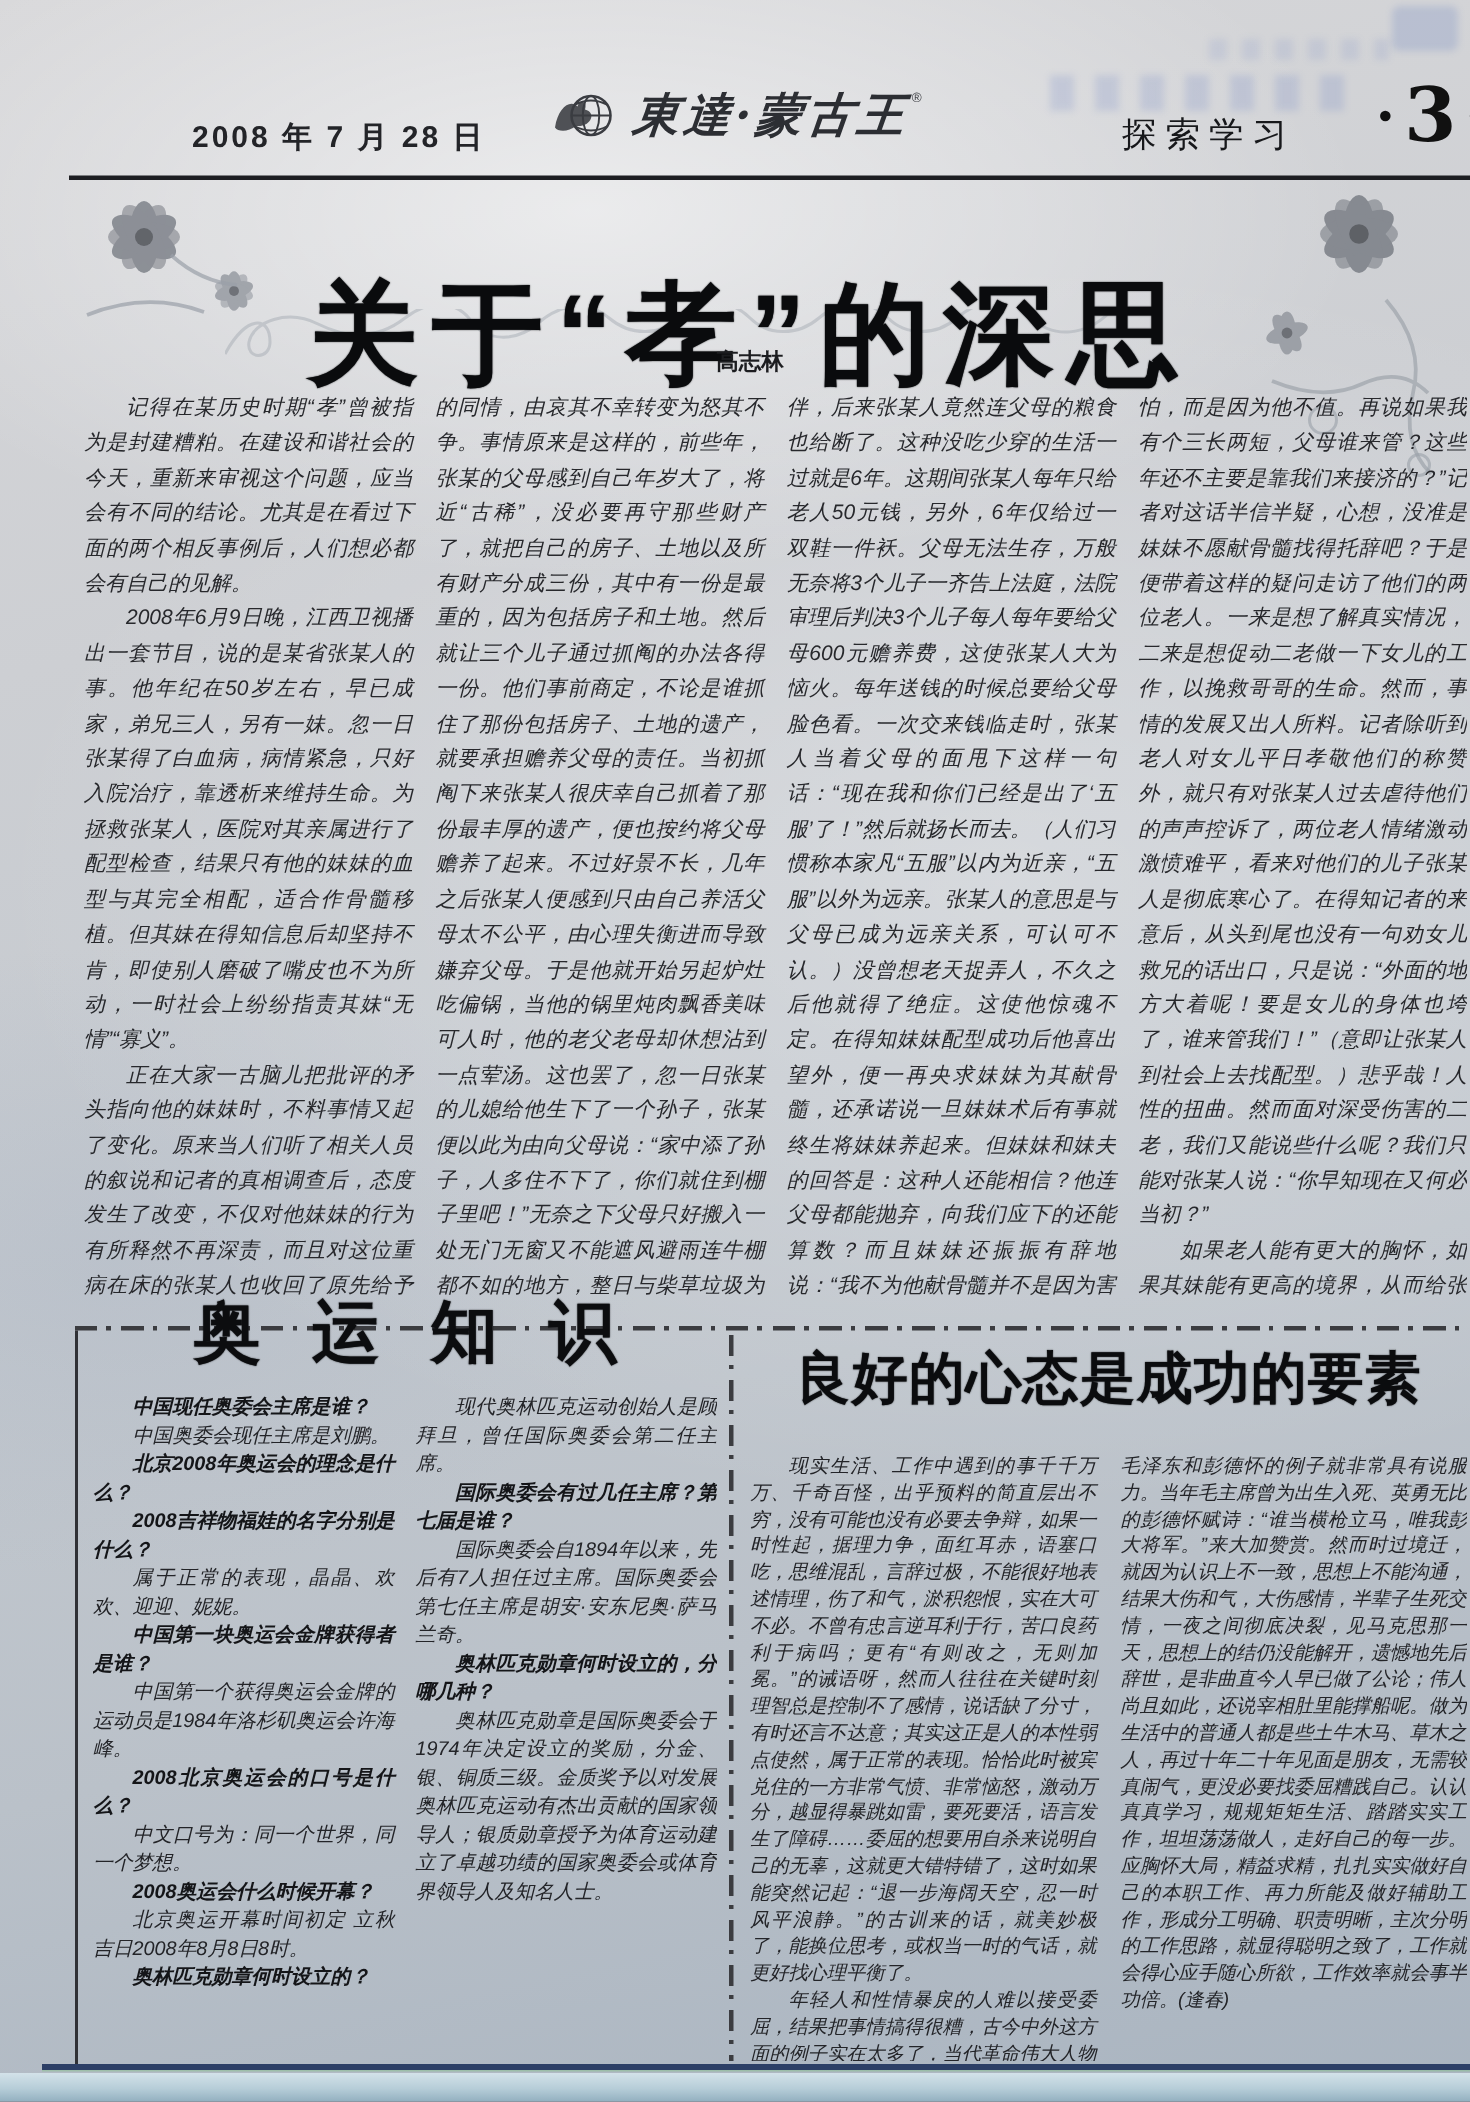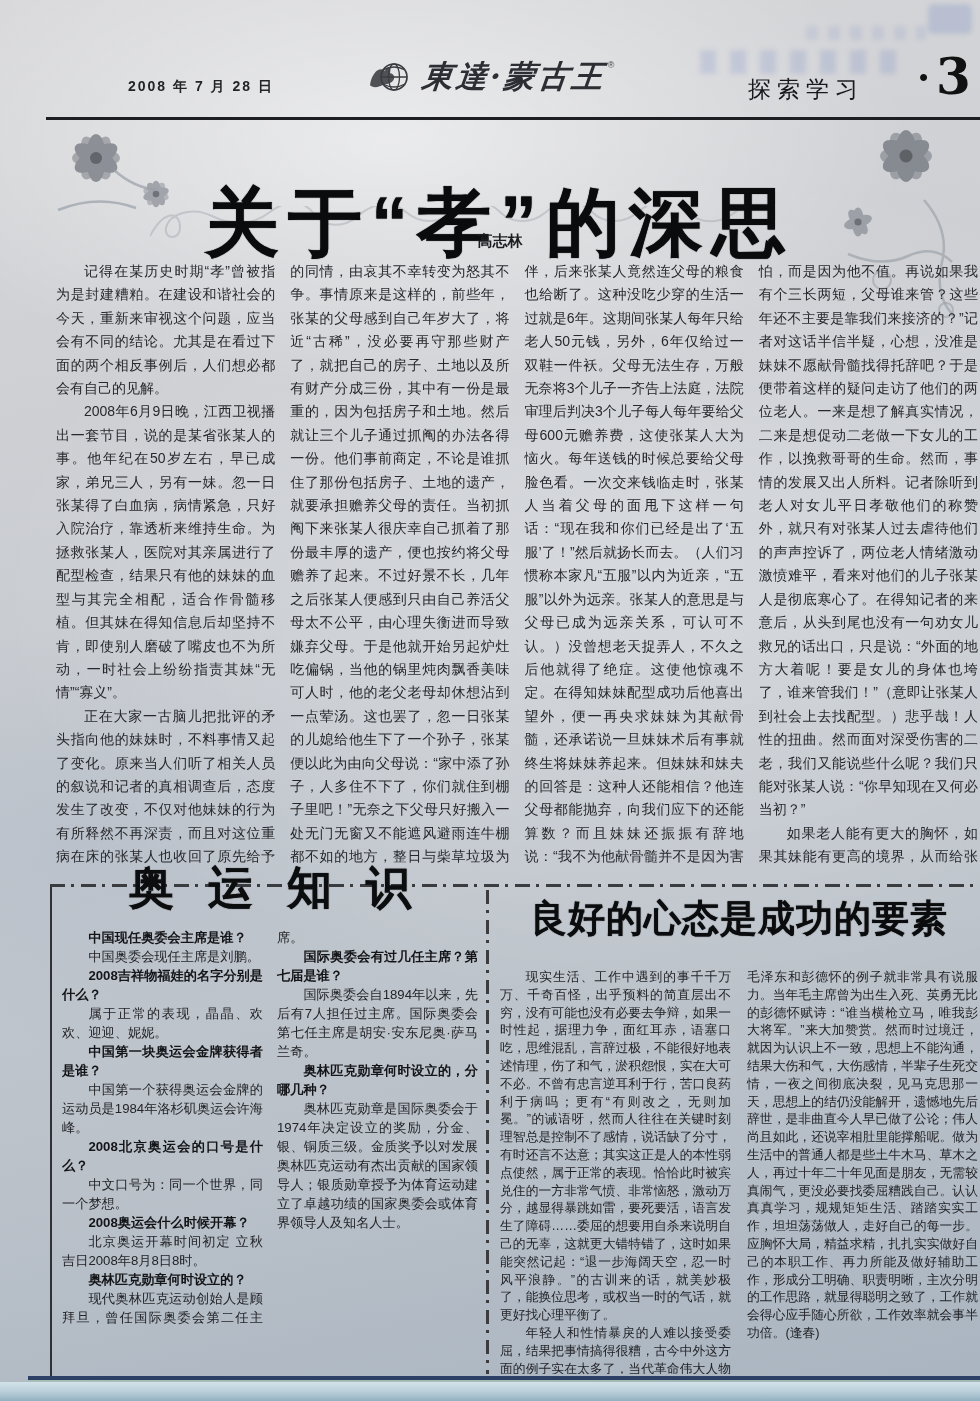--- a/index.html
+++ b/index.html
@@ -6,39 +6,39 @@
   .page{
     position:relative;width:980px;height:1401px;overflow:hidden;margin:0 auto;
     font-family:"Liberation Sans",sans-serif;color:#26272b;
     background:
       radial-gradient(ellipse 720px 340px at 40% 10%, rgba(255,255,255,.55), rgba(255,255,255,0) 72%),
       radial-gradient(ellipse 900px 560px at 68% 42%, rgba(255,255,255,.28), rgba(255,255,255,0) 75%),
       radial-gradient(ellipse 500px 300px at 8% 60%, rgba(170,180,195,.35), rgba(170,180,195,0) 70%),
       linear-gradient(168deg,#d8d8da 0%,#cdcfd3 28%,#c4c9cf 52%,#bac1c9 75%,#a9b4c0 100%);
   }
   .hdr-item{position:absolute;white-space:nowrap;}
-  .date{left:128px;top:78px;font-size:14px;font-weight:600;letter-spacing:2px;color:#232428;}
+  .date{left:128px;top:78px;font-size:20px;font-weight:600;letter-spacing:2px;color:#232428;}
   .masthead{left:368px;top:56px;display:flex;align-items:center;gap:10px;}
   .masthead-name{font-family:"DejaVu Serif",serif;font-style:italic;font-weight:700;font-size:31px;letter-spacing:3px;color:#2c2e33;transform:skewX(-6deg);}
   .reg{font-size:9px;vertical-align:top;color:#44464b;position:relative;top:-12px;left:-8px;}
   .section-label{left:748px;top:74px;font-size:23px;font-weight:400;letter-spacing:6px;color:#17181b;}
   .pageno{right:-8px;top:52px;display:flex;align-items:center;gap:8px;color:#111;}
   .pageno .dot{font-size:26px;line-height:1;}
   .pageno .num{font-family:"DejaVu Serif",serif;font-size:50px;font-weight:700;line-height:1;}
   .header-rule{position:absolute;left:46px;top:117px;width:934px;height:2.5px;background:#1d1e22;}
   .lead-title{position:absolute;left:155px;top:124px;width:690px;text-align:center;
     font-size:74px;font-weight:900;letter-spacing:9px;color:#0a0b0d;white-space:nowrap;
     text-shadow:0 0 1px #0a0b0d;}
   .author{position:absolute;left:155px;top:232px;width:690px;text-align:center;font-size:15px;font-weight:700;color:#1c1d20;}
   .article{
     position:absolute;left:56px;top:260px;width:922px;height:618px;overflow:hidden;
     column-count:4;column-gap:15px;column-fill:auto;
     font-size:14px;line-height:23.4px;text-align:justify;color:#27282c;
   }
-  .article p,.qa p,.mind p{margin:0;text-indent:2em;text-align:justify;}
+  .article p,.qa p,.mind p{margin:0;text-indent:2em;text-align:justify;font-style:italic;}
   .divider-h{position:absolute;left:50px;top:884px;width:928px;height:3px;
     background:repeating-linear-gradient(90deg,#3b3c40 0 15px,transparent 15px 21px,#3b3c40 21px 24px,transparent 24px 31px);}
   .bottom-left-border{position:absolute;left:50px;top:887px;width:2px;height:489px;background:#303136;}
   .olympics{position:absolute;left:62px;top:856px;width:416px;height:482px;overflow:hidden;}
   .olympics h2{margin:2px 0 10px 0;text-align:center;font-size:45px;font-weight:900;color:#0c0d0f;
     letter-spacing:34px;padding-left:34px;white-space:nowrap;text-shadow:0 0 1px #0c0d0f;}
   .qa{column-count:2;column-gap:14px;column-fill:auto;height:408px;overflow:hidden;
     font-size:13.2px;line-height:19px;color:#232428;}
   .qa .q{font-weight:800;color:#141518;}
   .divider-v{position:absolute;left:486px;top:890px;width:3px;height:484px;
@@ -155,20 +155,21 @@
   <div class="divider-h"></div>
   <div class="bottom-left-border"></div>
 
   <section class="olympics">
     <h2>奥运知识</h2>
     <div class="qa">
 
         <p class="q">中国现任奥委会主席是谁？</p>
         <p class="a">中国奥委会现任主席是刘鹏。</p>
 
+        <p class="q">北京2008年奥运会的理念是什么？</p>
 
         <p class="q">2008吉祥物福娃的名字分别是什么？</p>
         <p class="a">属于正常的表现，晶晶、欢欢、迎迎、妮妮。</p>
 
         <p class="q">中国第一块奥运会金牌获得者是谁？</p>
         <p class="a">中国第一个获得奥运会金牌的运动员是1984年洛杉矶奥运会许海峰。</p>
 
         <p class="q">2008北京奥运会的口号是什么？</p>
         <p class="a">中文口号为：同一个世界，同一个梦想。</p>
 

